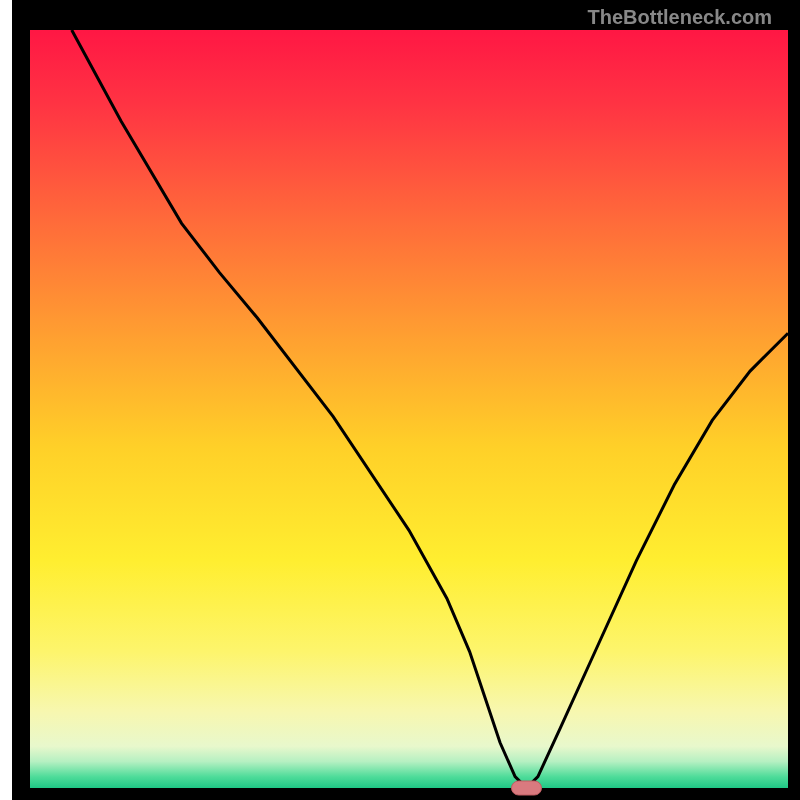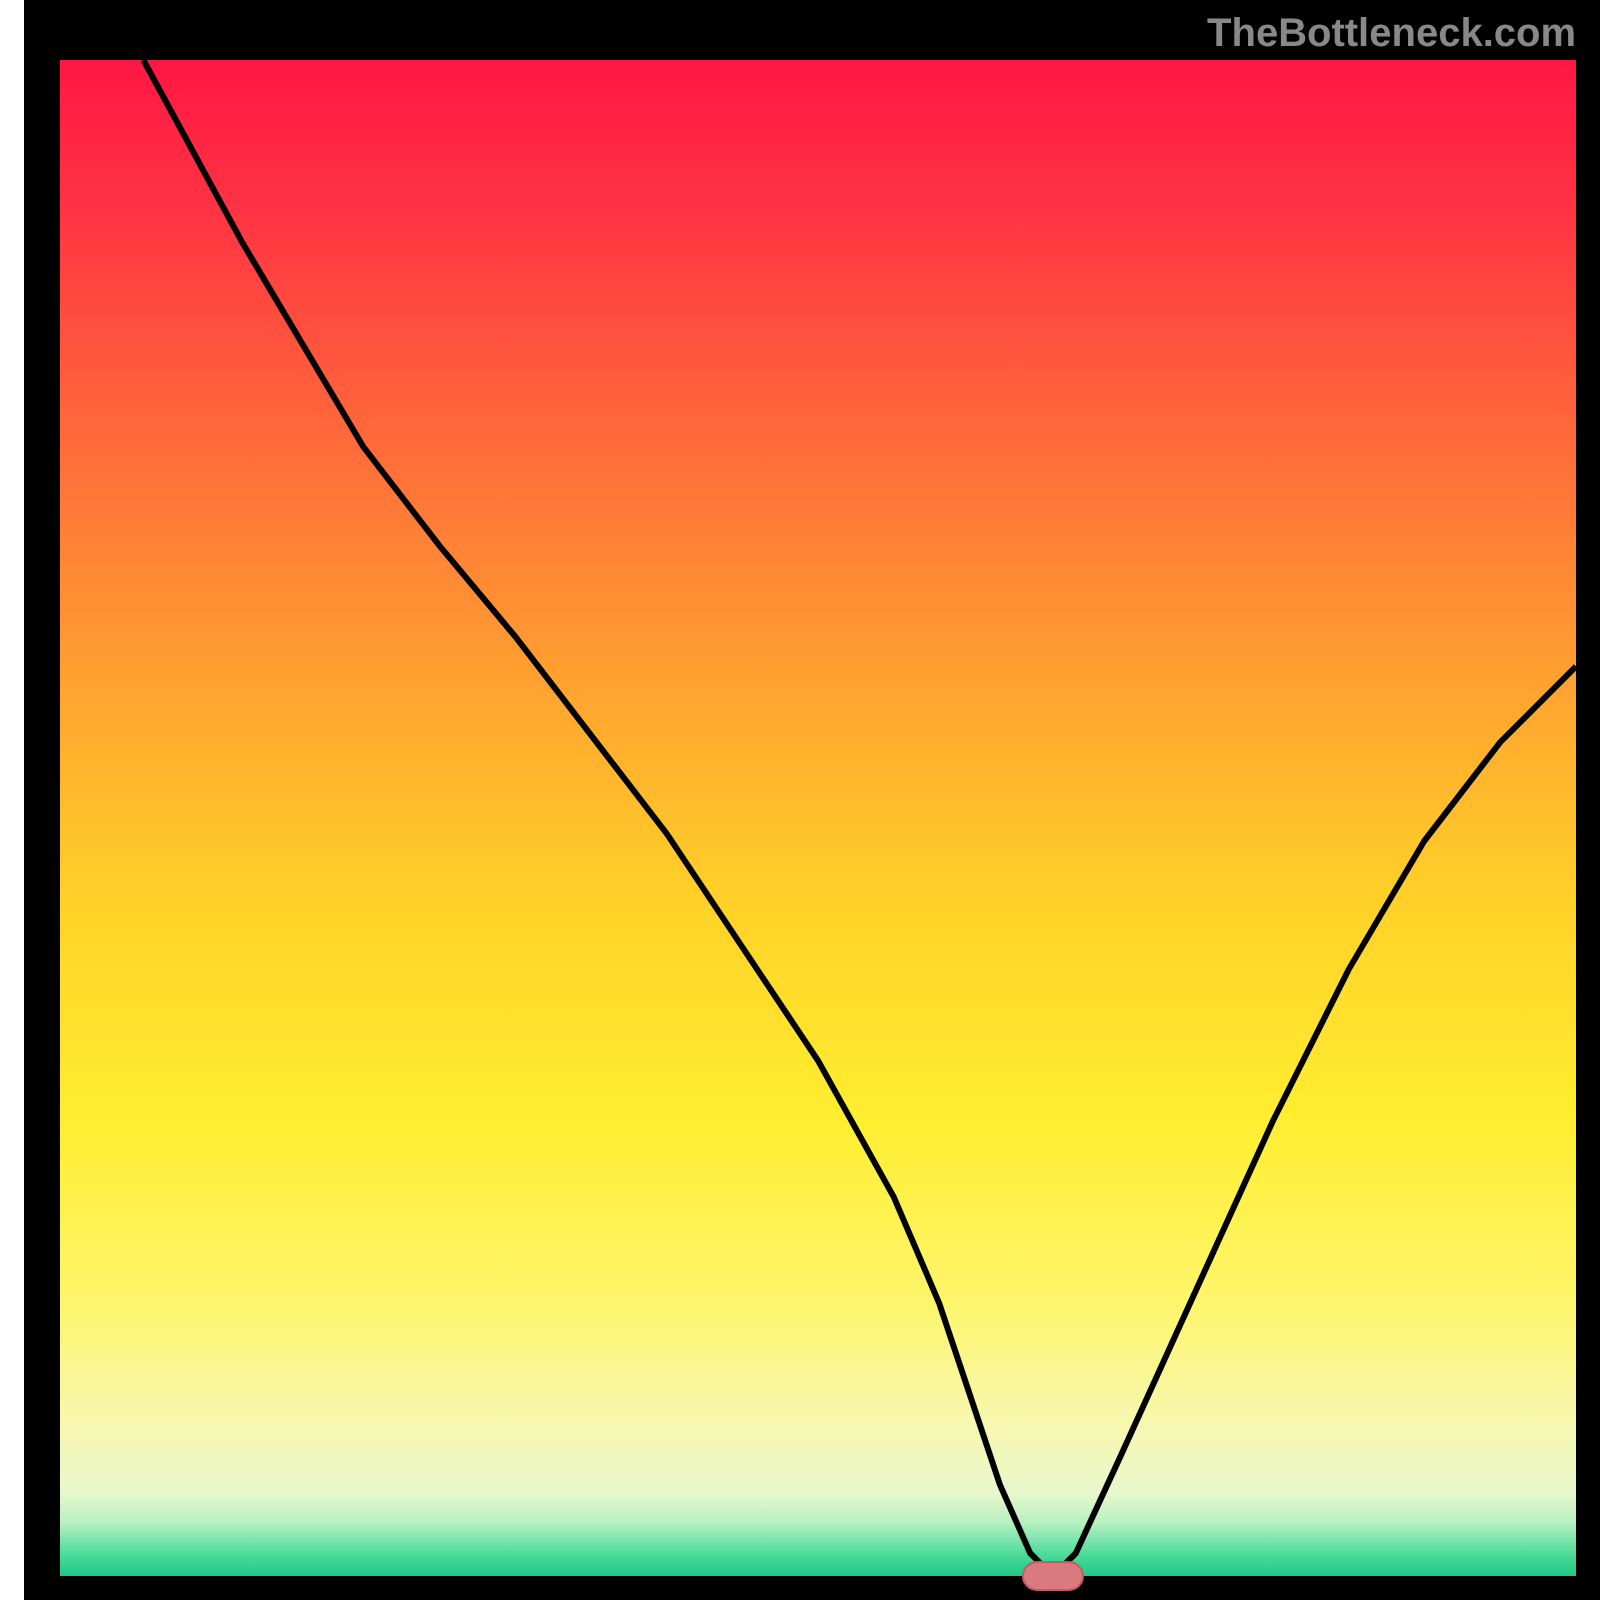--- a/index.html
+++ b/index.html
@@ -9,21 +9,21 @@
     font-family: Arial, sans-serif;
   }
   .chart-container {
     position: relative;
     width: 800px;
     height: 800px;
   }
   .watermark {
     position: absolute;
     top: 6px;
-    right: 12px;
+    right: 28px;
     font-size: 20px;
     font-weight: bold;
     color: #888;
     z-index: 10;
   }
   svg {
     display: block;
   }
 </style>
 </head>

